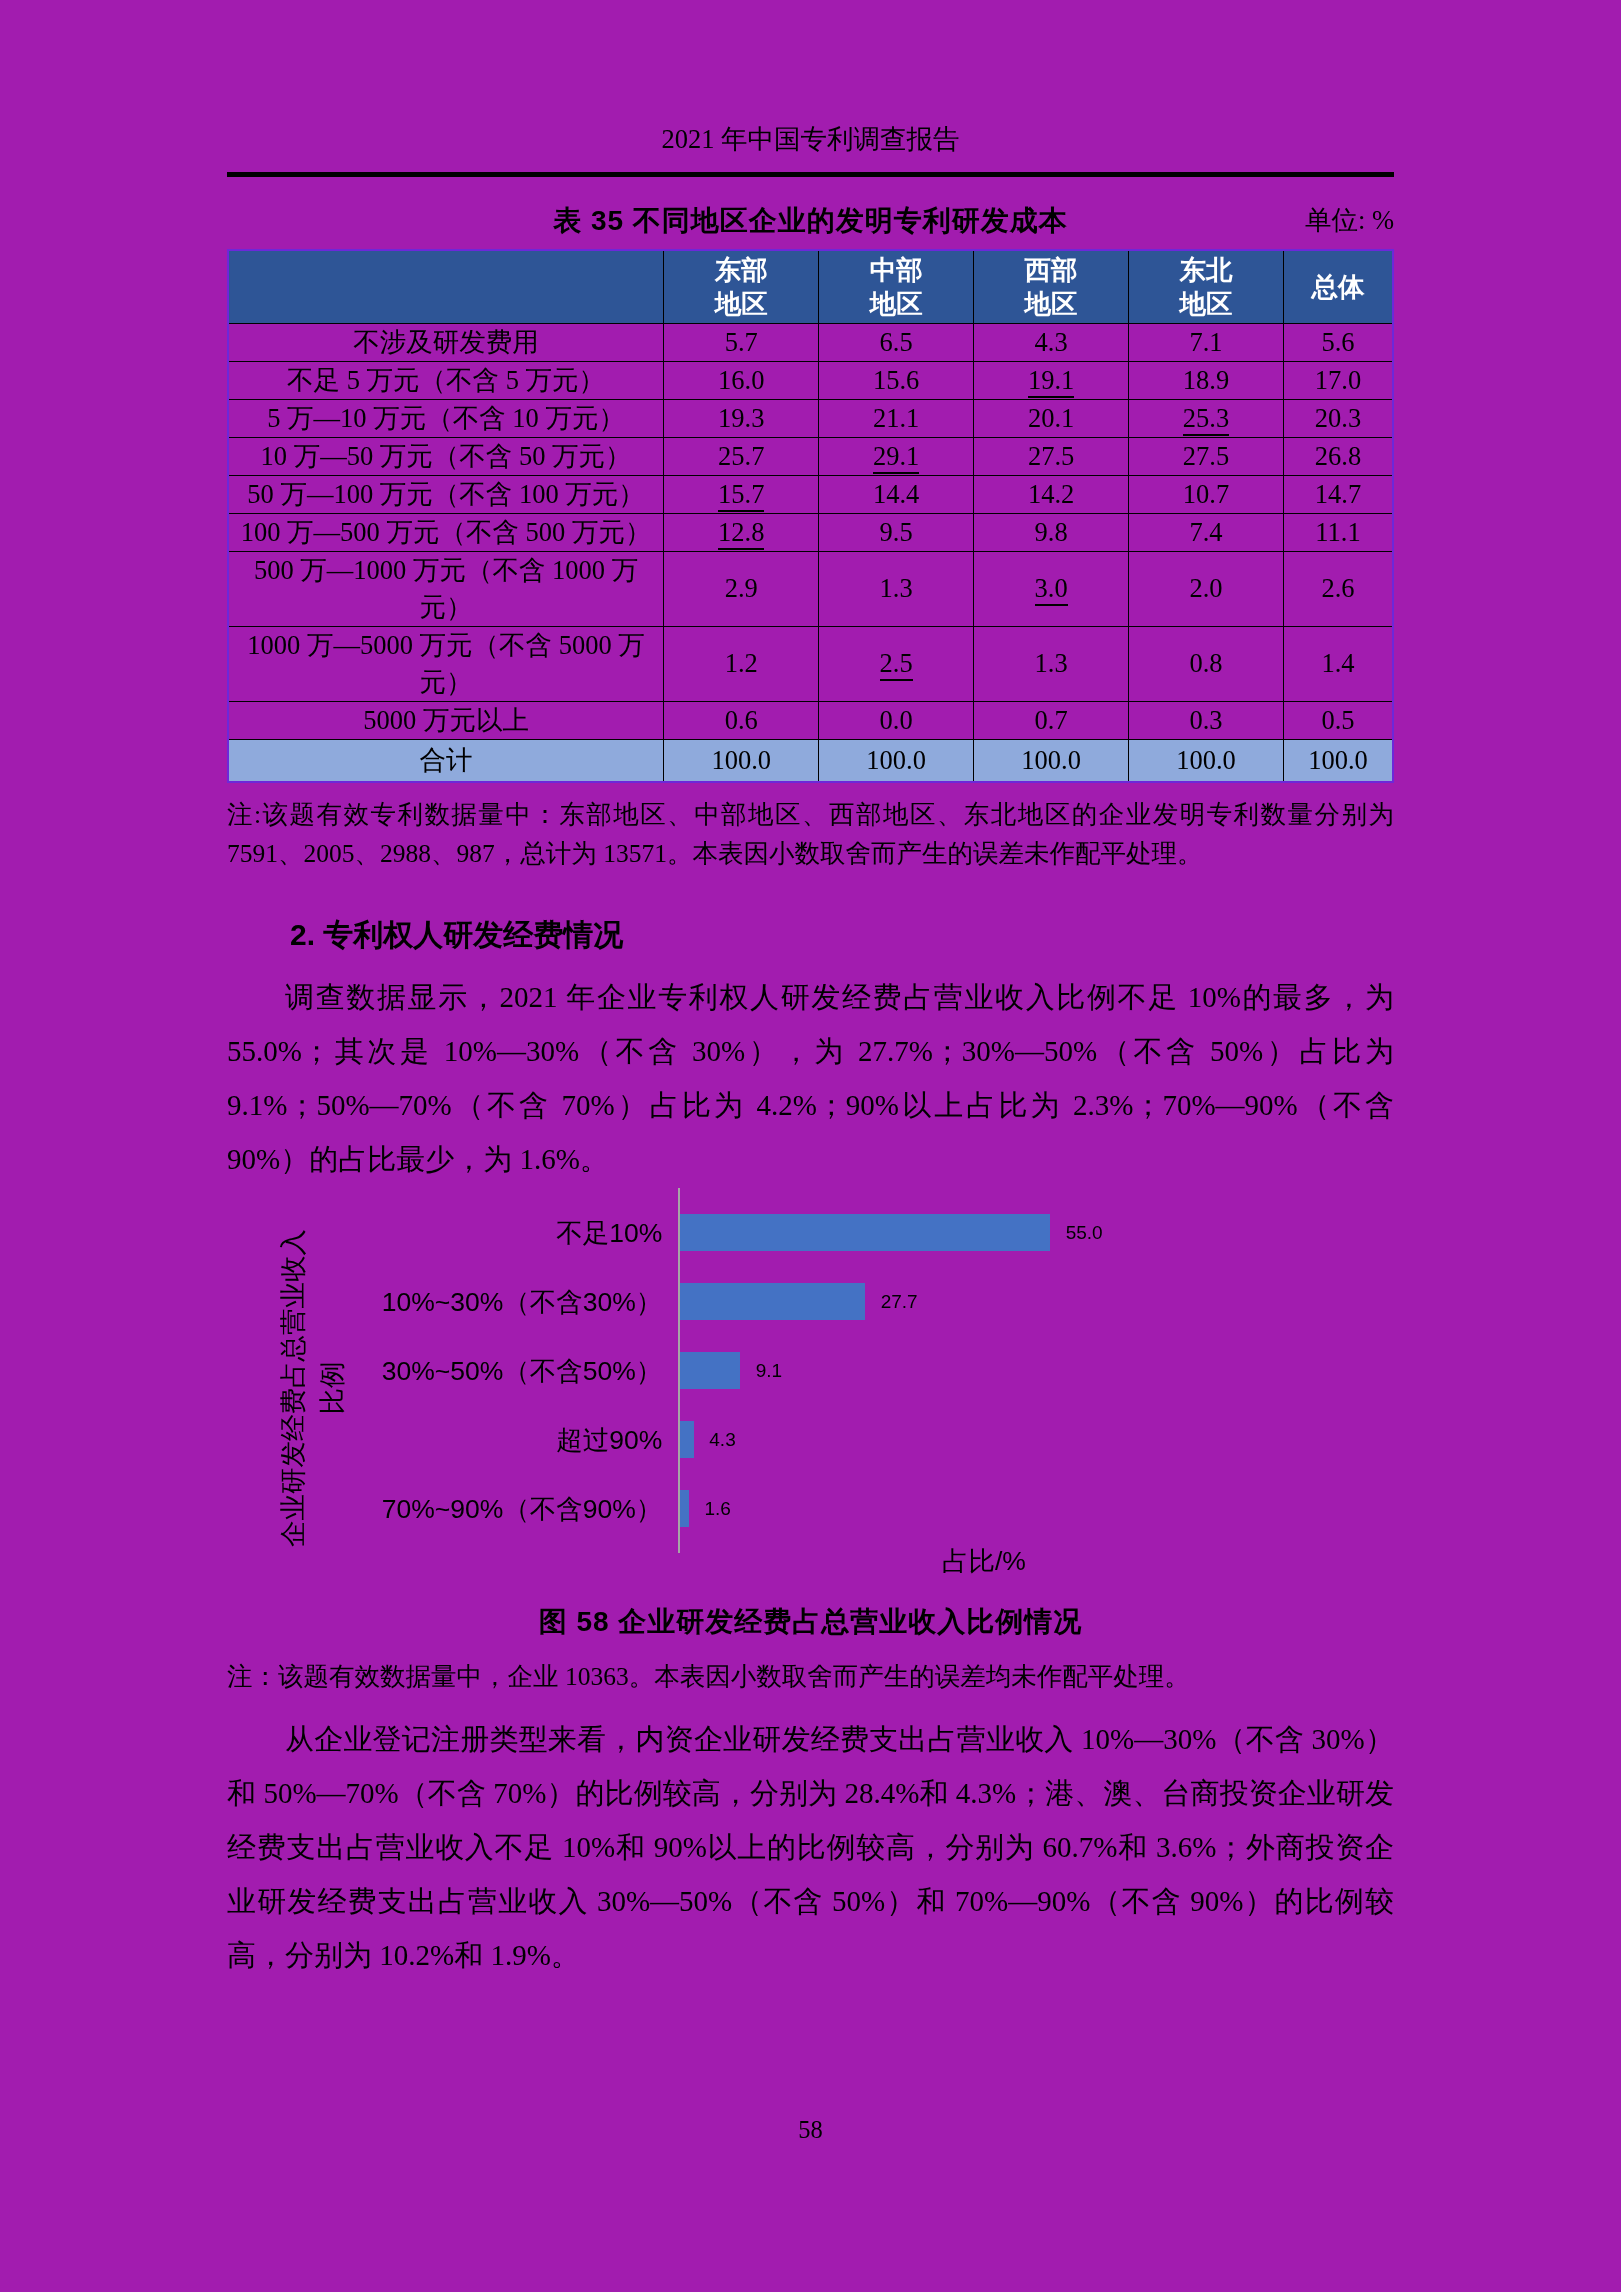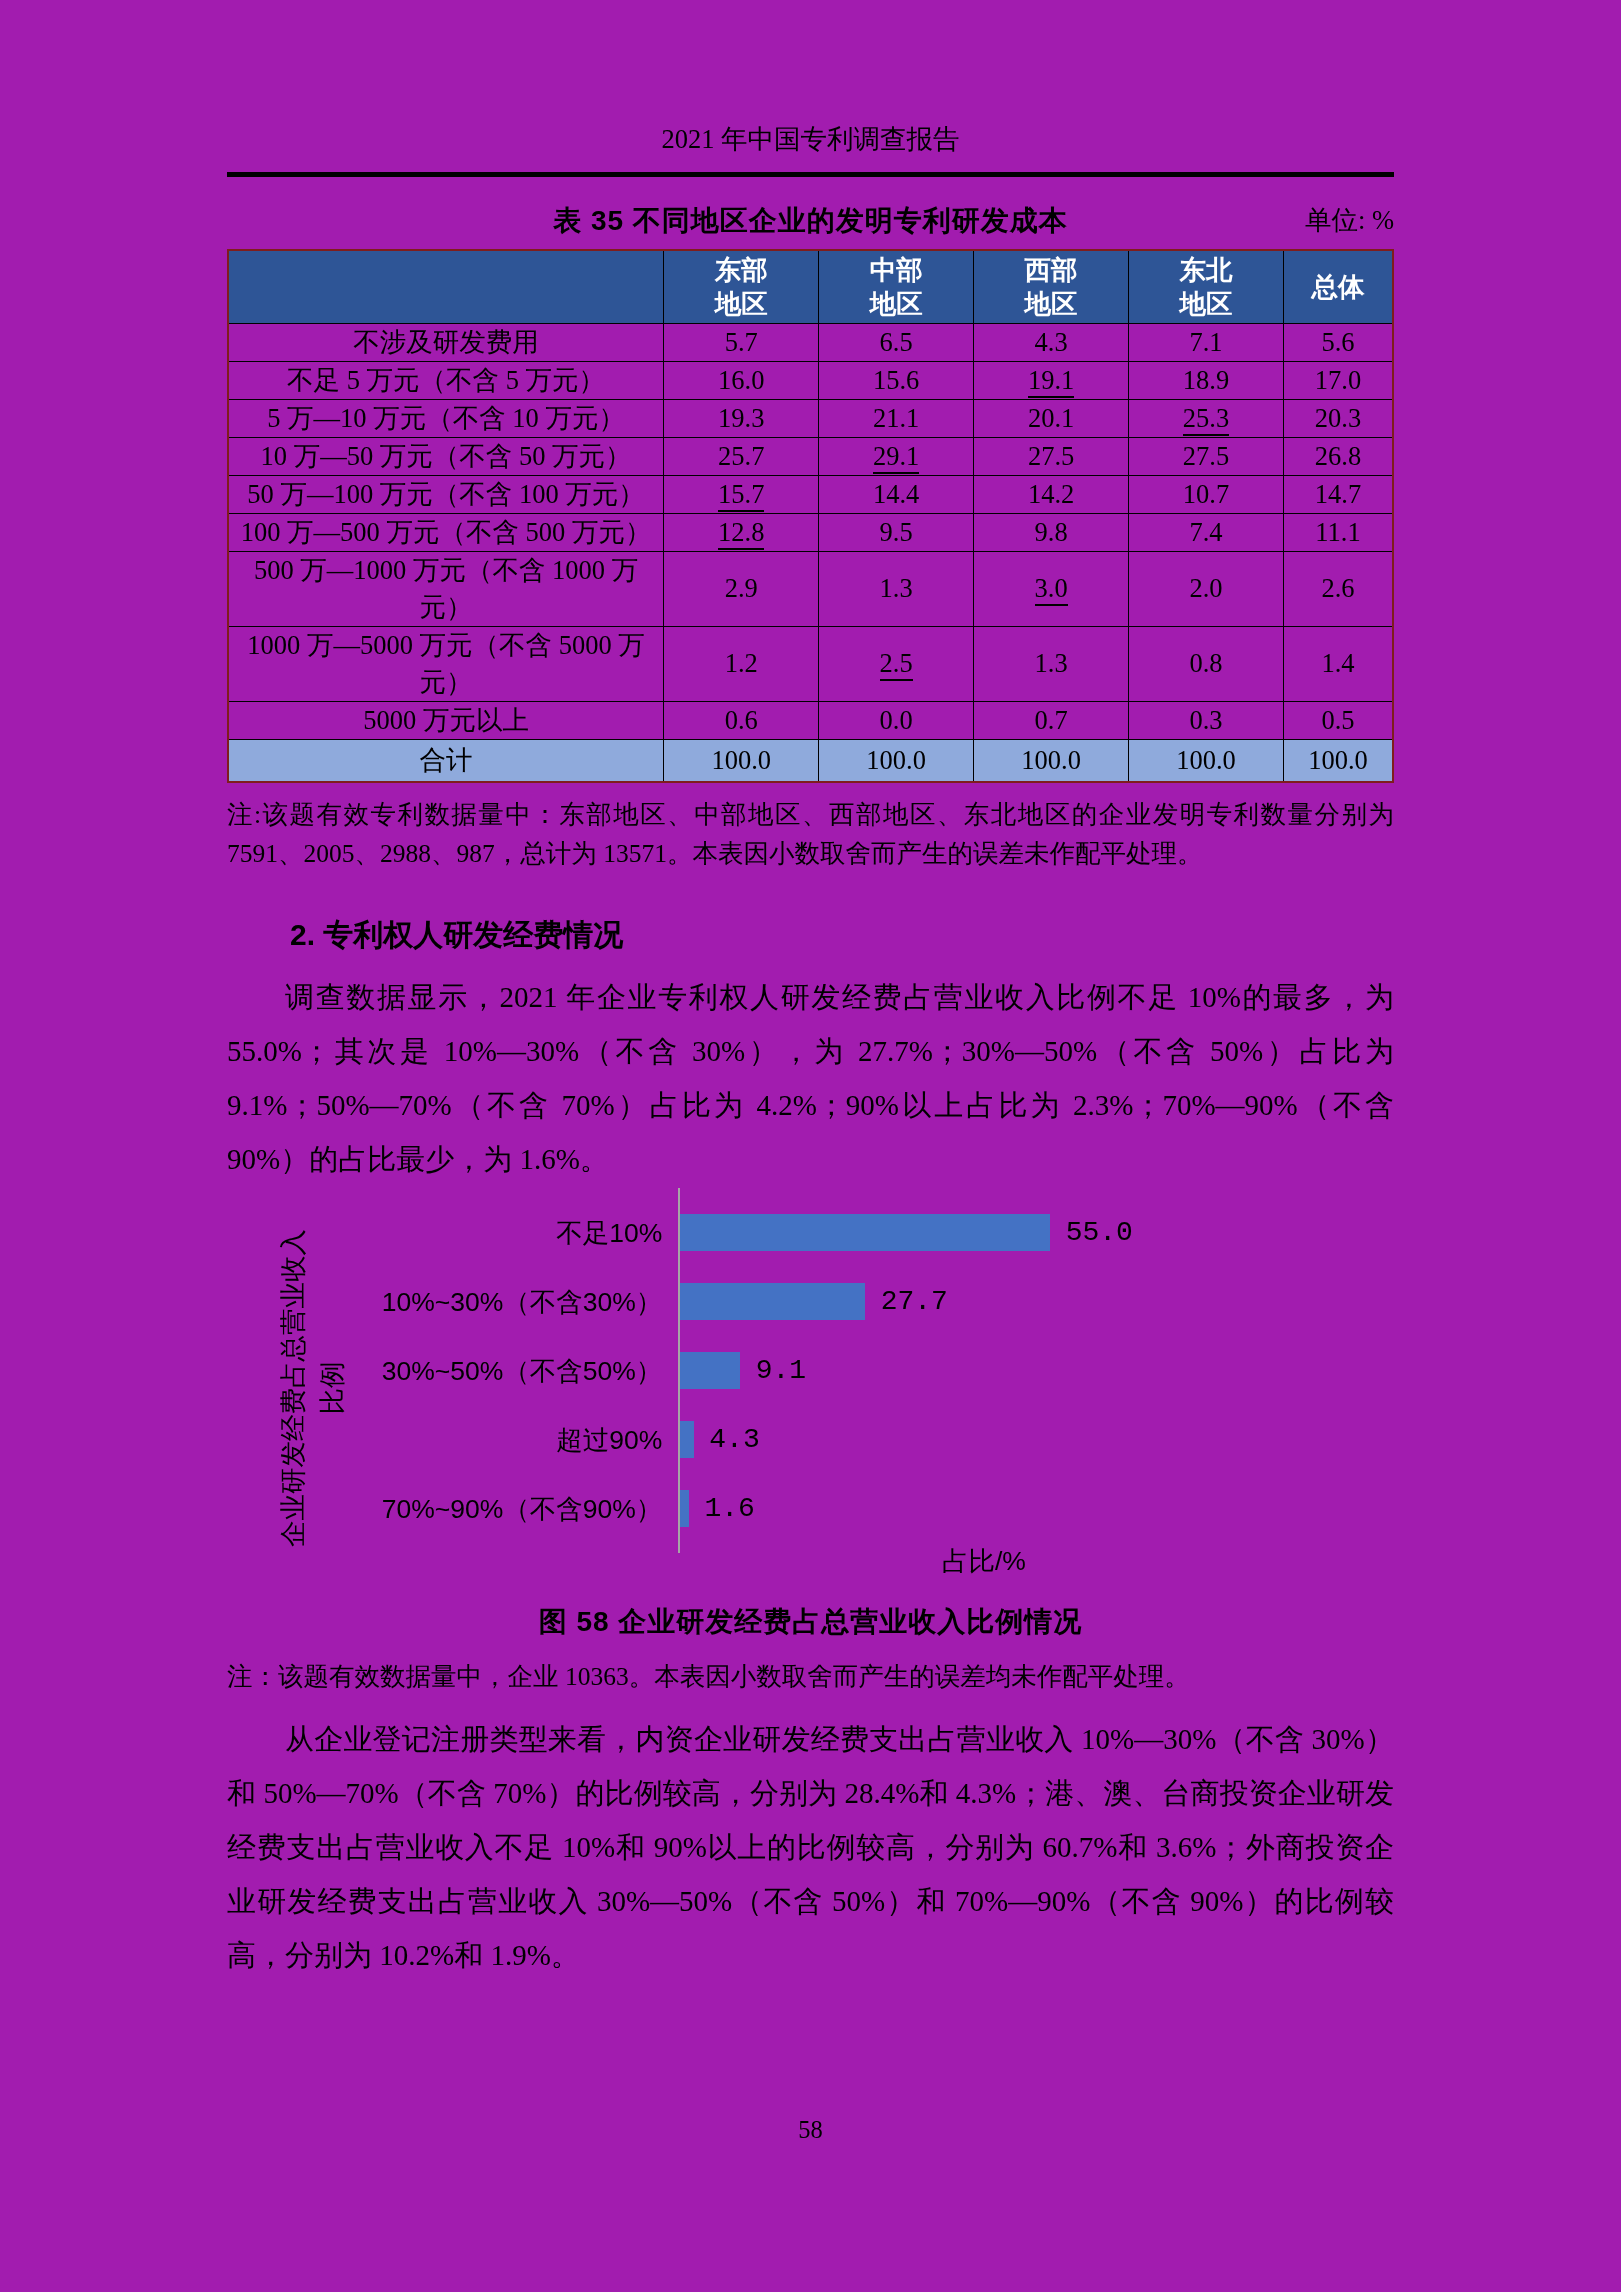--- a/index.html
+++ b/index.html
@@ -26,21 +26,21 @@
     letter-spacing:1px;
   }
   .table-unit {
     position:absolute; right:0; top:0;
     font-size:26.5px; line-height:41px;
   }
 
   table.data-table {
     width:100%; margin-top:7.8px;
     border-collapse:collapse; table-layout:fixed;
-    border:2px solid #7f1d1d;
+    border:2px solid #6d28d9;
   }
   table.data-table th, table.data-table td {
     border:1px solid #000;
     text-align:center; vertical-align:middle;
     padding:0;
   }
   table.data-table th {
     background:#2E5596; color:#fff;
     font-family:"Liberation Sans","DejaVu Sans",sans-serif;
     font-weight:bold; font-size:26.5px; line-height:34px;
@@ -84,22 +84,22 @@
   .crow { display:flex; align-items:center; height:69px; }
   .clabel {
     width:314px; box-sizing:border-box; padding-right:15.7px;
     text-align:right;
     font-family:"Liberation Sans","DejaVu Sans",sans-serif;
     font-size:26.5px; white-space:nowrap;
   }
   .cbar { height:37px; background:#4472C4; }
   .cval {
     margin-left:15.7px;
-    font-family:Liberation Mono, monospace;
-    font-size:28px;
+    font-family:Liberation Sans, sans-serif;
+    font-size:19px;
   }
   .xlabel {
     margin:2px 0 0 676px;
     font-family:"Liberation Sans","DejaVu Sans",sans-serif;
     font-size:26.5px; line-height:33px;
   }
 
   .fig-caption {
     text-align:center; margin-top:24px;
     font-family:"Liberation Sans","DejaVu Sans",sans-serif;

